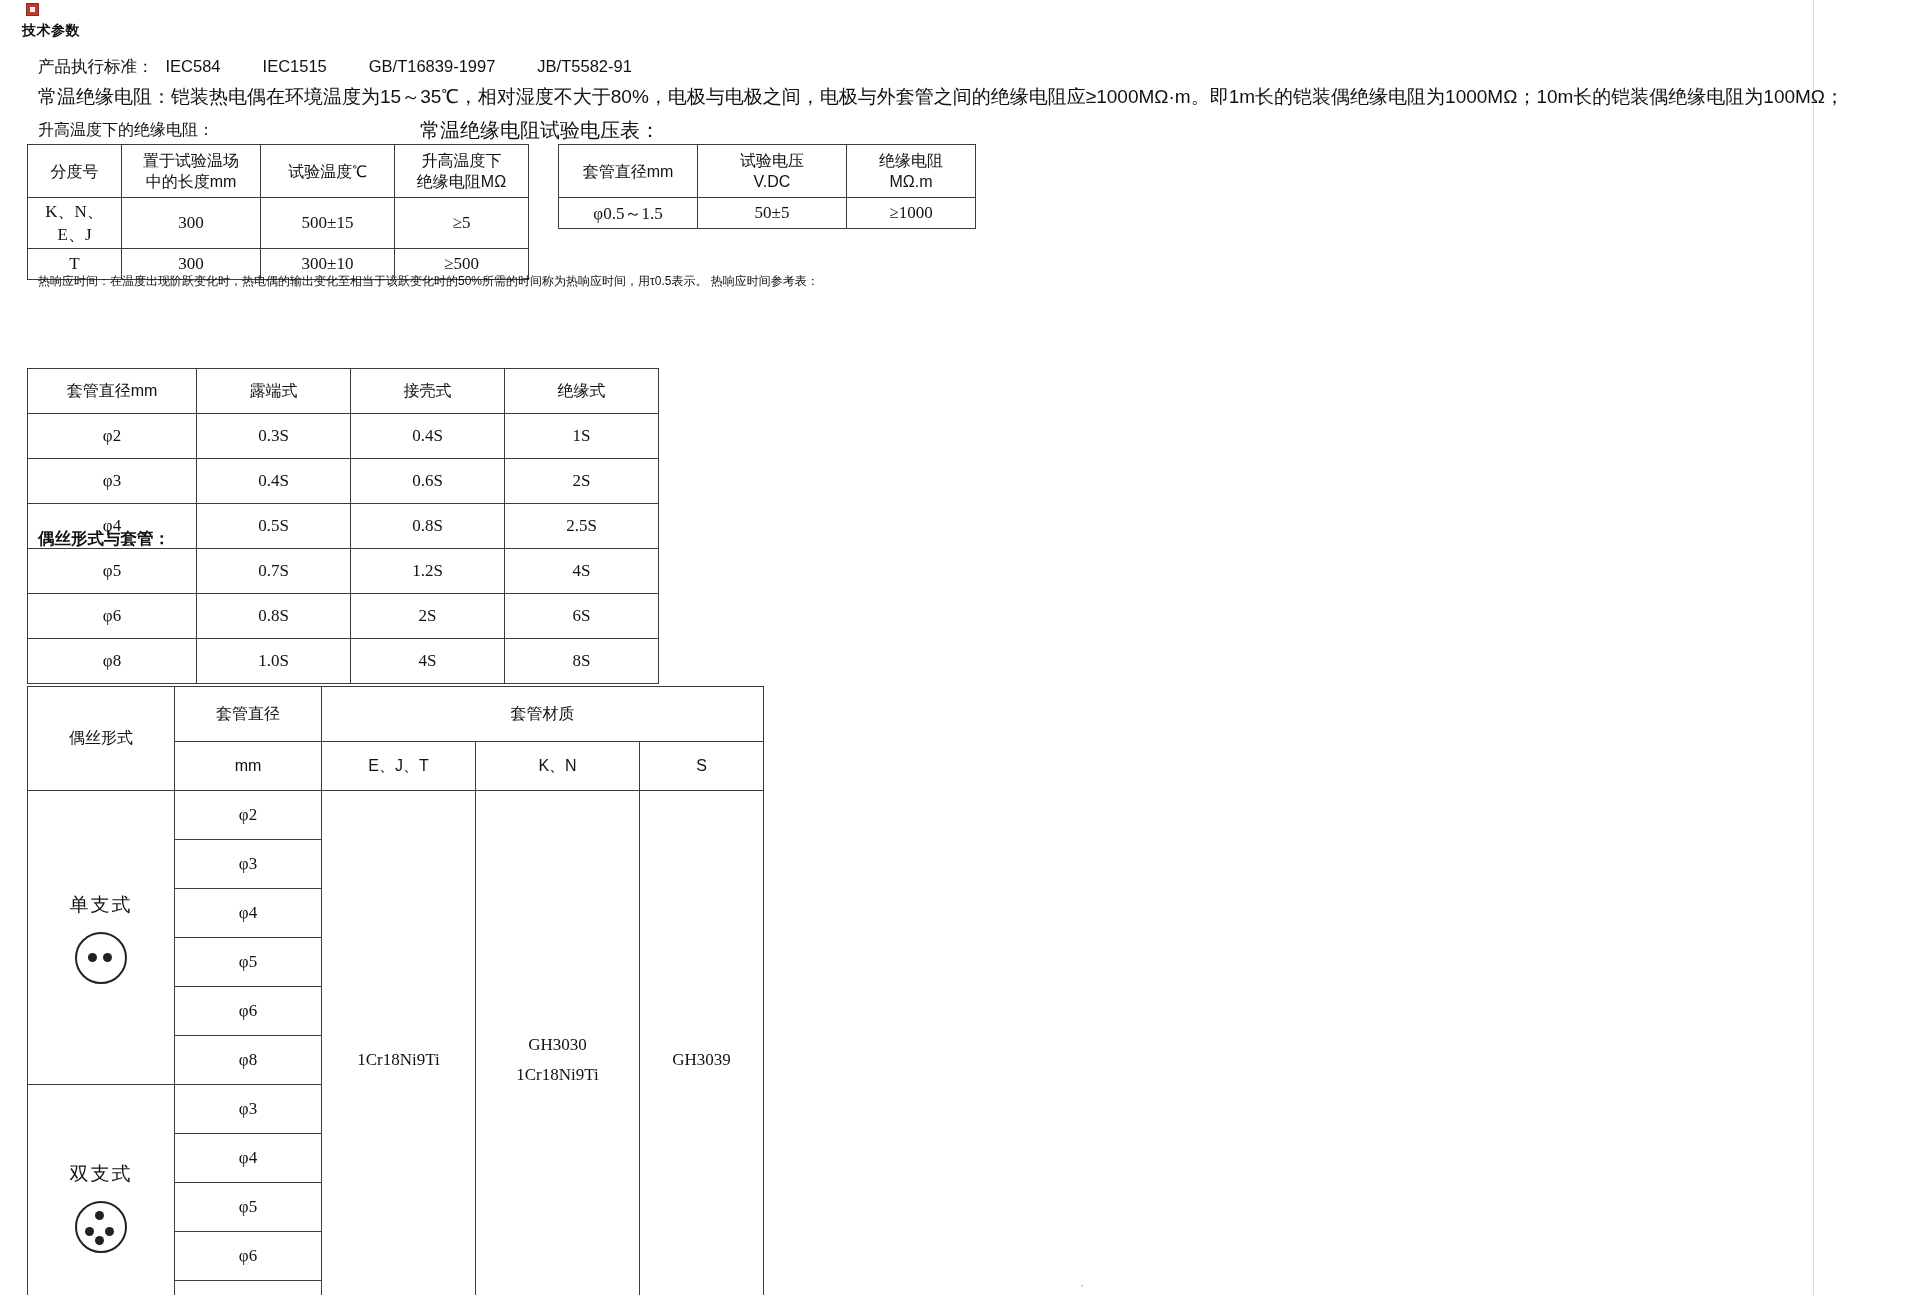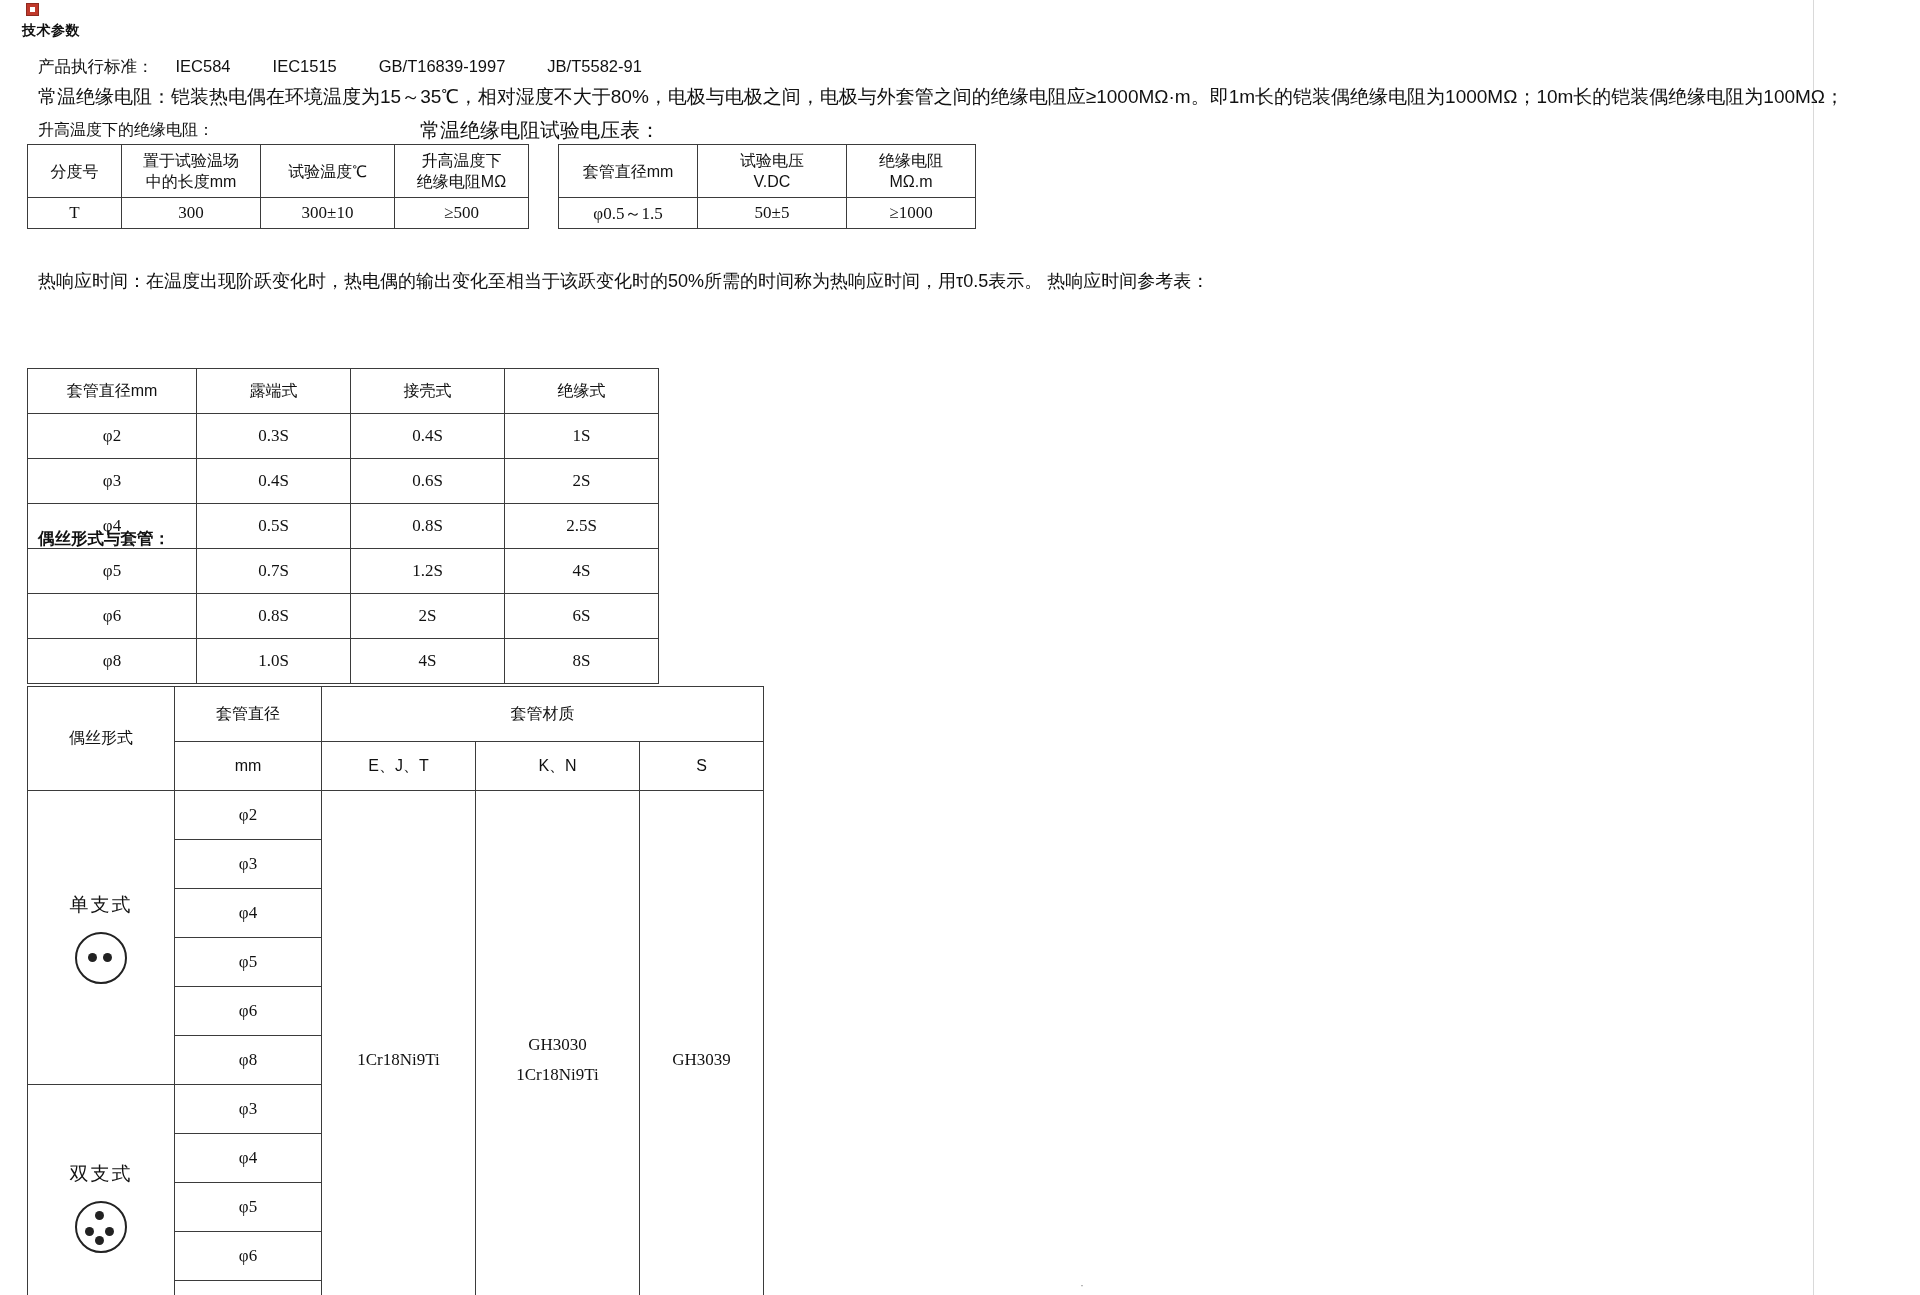--- a/index.html
+++ b/index.html
@@ -59,26 +59,26 @@
     font-family: "Liberation Sans", sans-serif;
   }
   .para {
     position: absolute;
     font-size: 16.5px;
     line-height: 22px;
     white-space: nowrap;
     font-family: "Liberation Sans", sans-serif;
   }
   .p-std { left: 38px; top: 55px; }
-  .p-std .lbl { margin-right: 22px; }
+  .p-std .lbl { margin-right: 12px; }
   .p-std .v { margin-right: 42px; }
   .p-ins { left: 38px; top: 86px; font-size: 19px; }
   .p-ins2 { left: 38px; top: 119px; font-size: 16px; }
   .p-volt-title { left: 420px; top: 119px; font-size: 20px; text-align: right; }
-  .p-resp { left: 38px; top: 270px; font-size: 18px; }
+  .p-resp { left: 38px; top: 270px; font-size: 12px; }
   .p-wire-title { left: 38px; top: 527px; font-size: 16.5px; font-weight: bold; }
 
   table.doc {
     position: absolute;
     border-collapse: collapse;
     font-family: "Liberation Serif", serif;
     background: #fff;
   }
   table.doc td, table.doc th {
     border: 1px solid #3b3b3b;
@@ -185,20 +185,26 @@
   <div class="para p-ins2">升高温度下的绝缘电阻：</div>
   <div class="para p-volt-title">常温绝缘电阻试验电压表：</div>
 
   <table class="doc" id="tbl-insulation">
     <tbody>
         <tr>
       <th class="c1 h">分度号</th>
       <th class="c2 h">置于试验温场<br>中的长度mm</th>
       <th class="c3 h">试验温度℃</th>
       <th class="c4 h">升高温度下<br>绝缘电阻MΩ</th>
+    </tr>
+    <tr>
+      <td>K、N、E、J</td>
+      <td>300</td>
+      <td>500±15</td>
+      <td>≥5</td>
     </tr>
     <tr>
       <td>T</td>
       <td>300</td>
       <td>300±10</td>
       <td>≥500</td>
     </tr>
   </tbody>
     </table>
 

